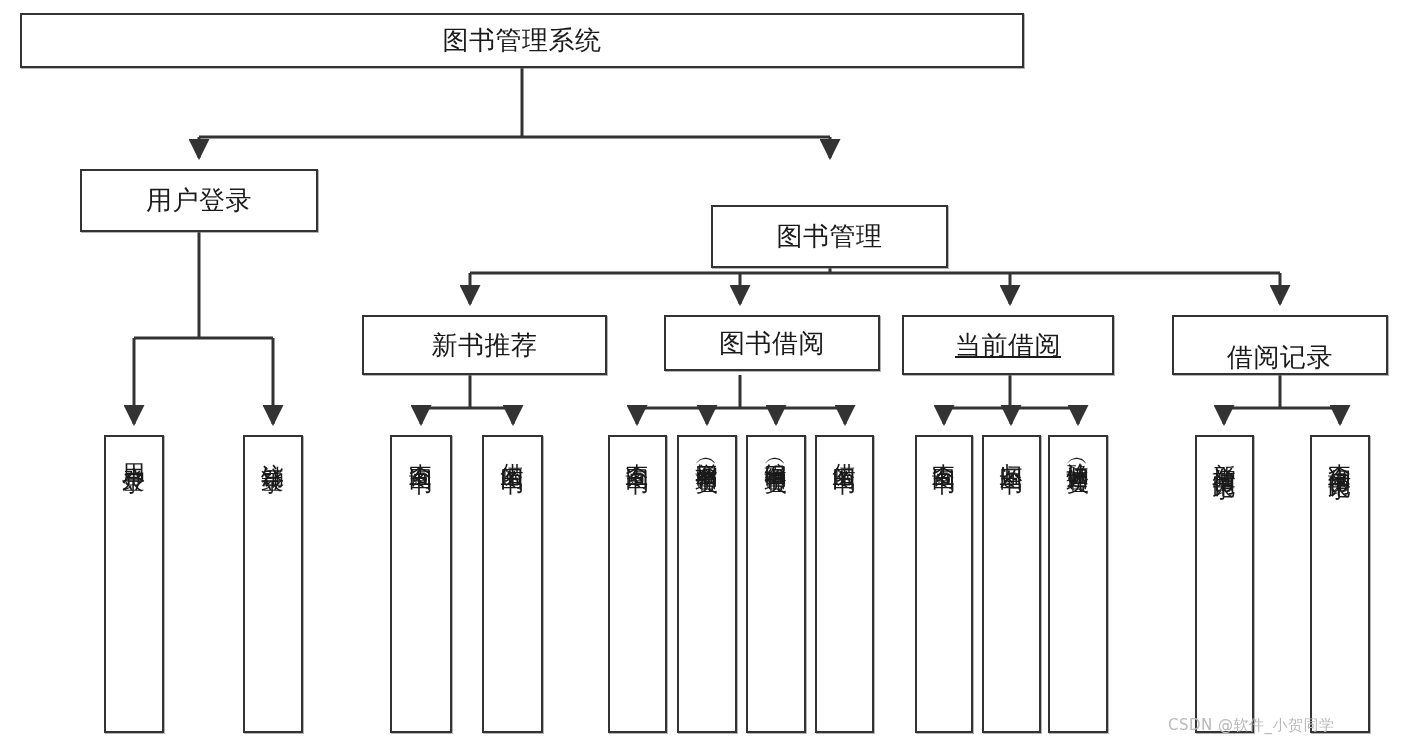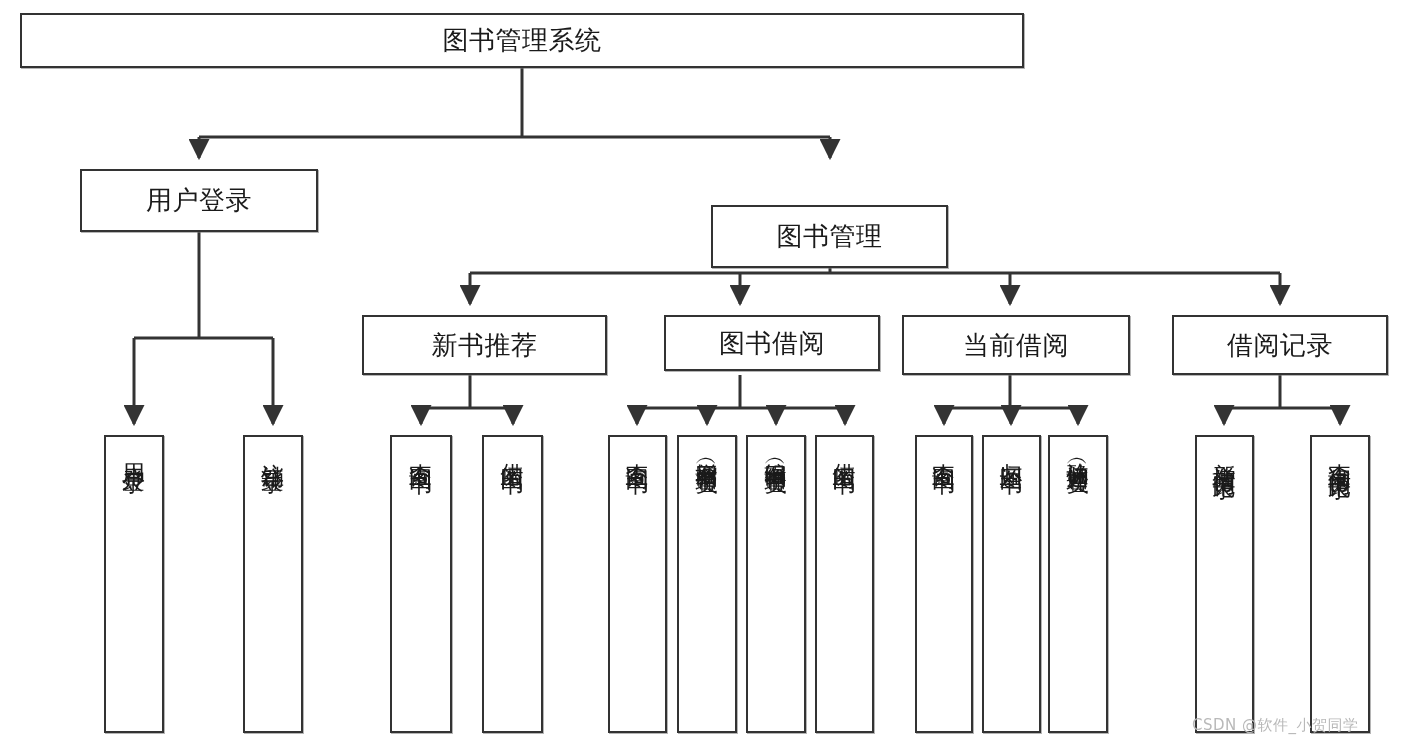--- a/index.html
+++ b/index.html
@@ -135,24 +135,24 @@
   <div class="node horiz" id="l2-1" style="left: 711px; top: 169px; width: 237px; height: 63px; margin-top: 36px;">
     <span class="label">图书管理</span>
   </div>
 
   <div class="node horiz" id="l3-0" style="left: 362px; top: 315px; width: 245px; height: 60px;">
     <span class="label">新书推荐</span>
   </div>
   <div class="node horiz" id="l3-1" style="left: 664px; top: 315px; width: 216px; height: 56px;">
     <span class="label">图书借阅</span>
   </div>
-  <div class="node horiz" id="l3-2" style="left: 902px; top: 315px; width: 228px; height: 60px;">
+  <div class="node horiz" id="l3-2" style="left: 902px; top: 315px; width: 212px; height: 60px; text-decoration: underline;">
     <span class="label">当前借阅</span>
   </div>
-  <div class="node horiz" id="l3-3" style="left: 1172px; top: 315px; width: 216px; height: 60px;">
+  <div class="node horiz" id="l3-3" style="left: 1172px; top: 315px; width: 216px; height: 60px; align-items: flex-end;">
     <span class="label">借阅记录</span>
   </div>
 
   <div id="leaf-host">
       <div class="node vert" style="left: 104px; top: 435px; width: 60px; height: 298px;">
         <span class="label">用户登录</span>
       </div>
       <div class="node vert" style="left: 243px; top: 435px; width: 60px; height: 298px;">
         <span class="label">注销登录</span>
       </div>
@@ -184,15 +184,15 @@
         <span class="label">确认归还（管理员）</span>
       </div>
       <div class="node vert" style="left: 1195px; top: 435px; width: 59px; height: 298px;">
         <span class="label">新增借阅记录</span>
       </div>
       <div class="node vert" style="left: 1310px; top: 435px; width: 60px; height: 298px;">
         <span class="label">查询借阅记录</span>
       </div>
     </div>
 
-  <div class="watermark" style="left: 1192px; top: 716px;">CSDN @软件_小贺同学</div>
+  <div class="watermark" style="left: 1168px; top: 716px;">CSDN @软件_小贺同学</div>
 
 </div>
 
 </body></html>

